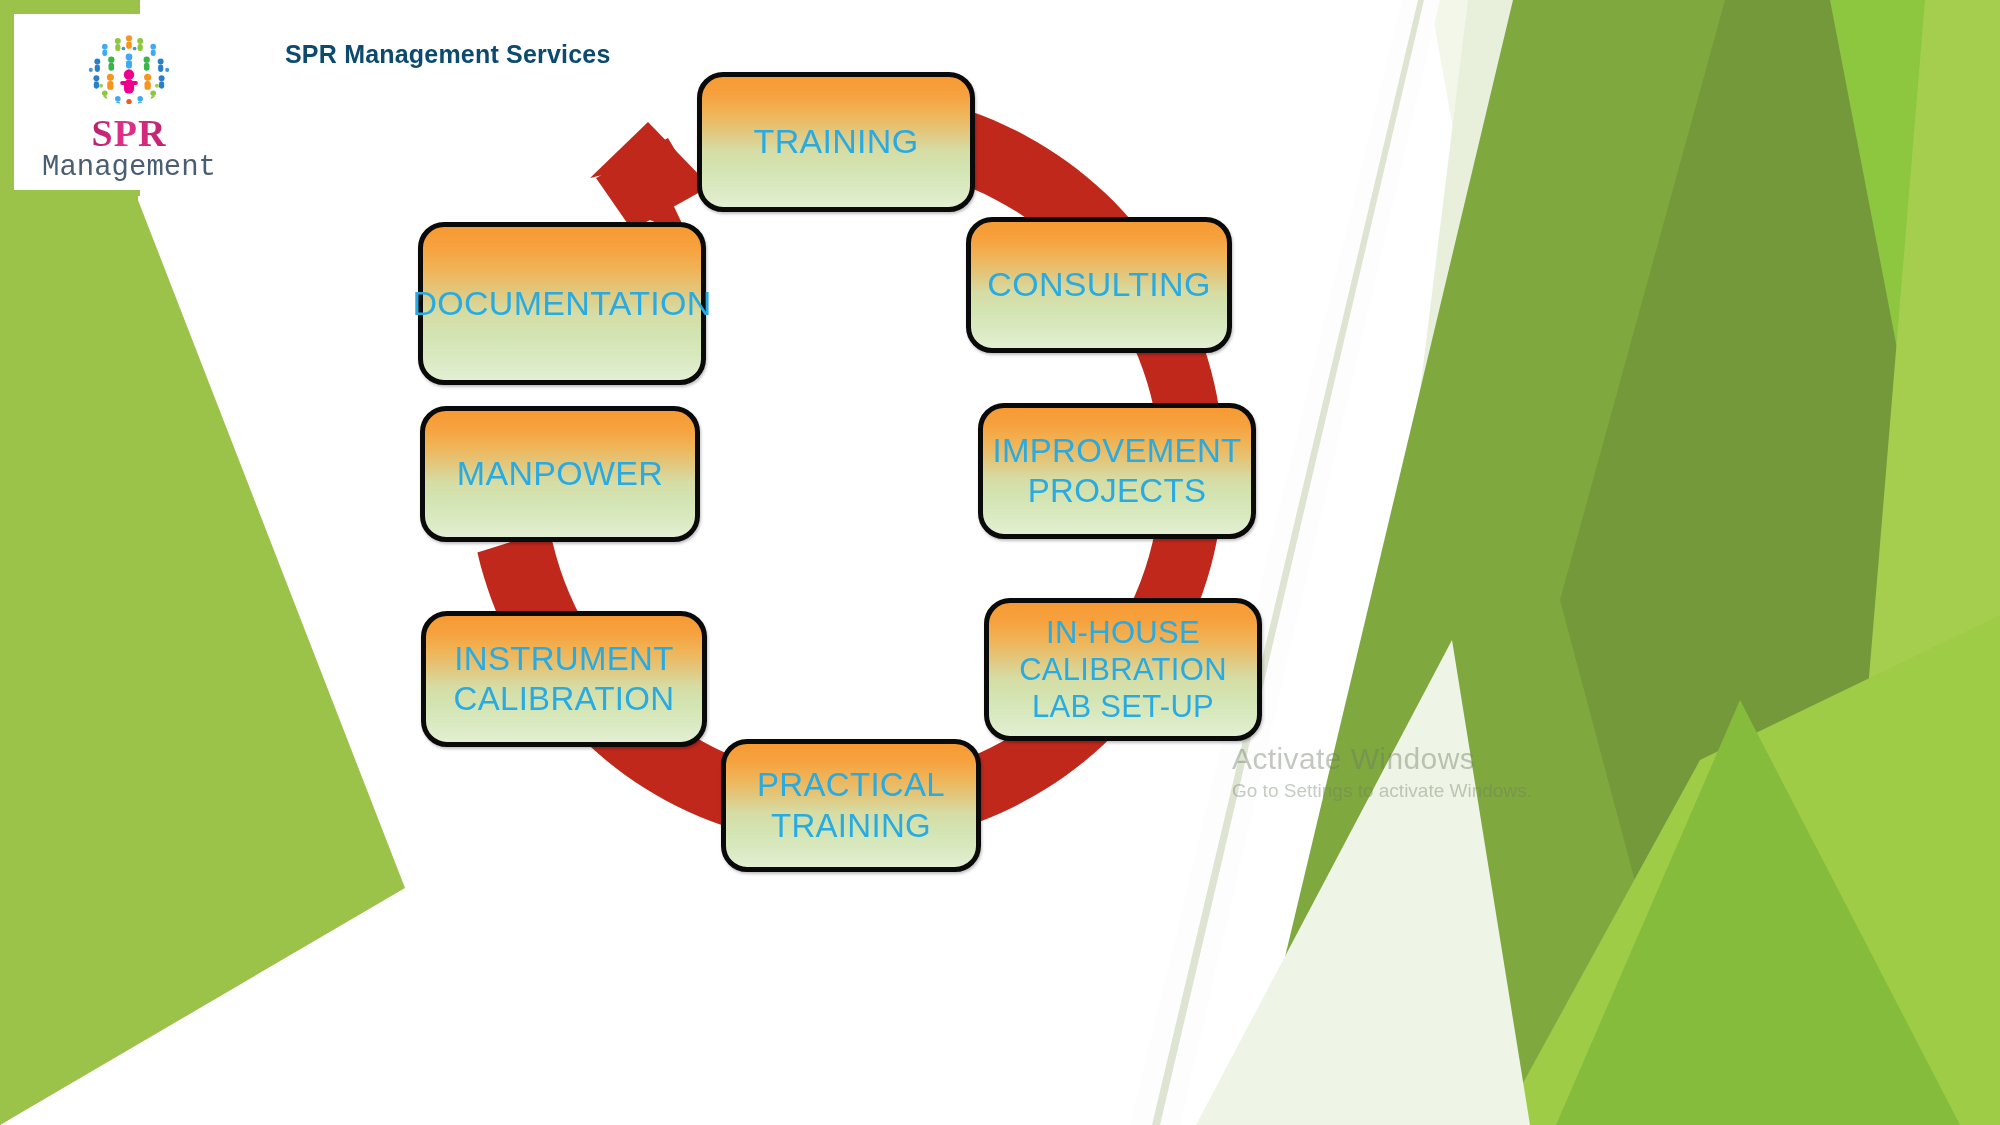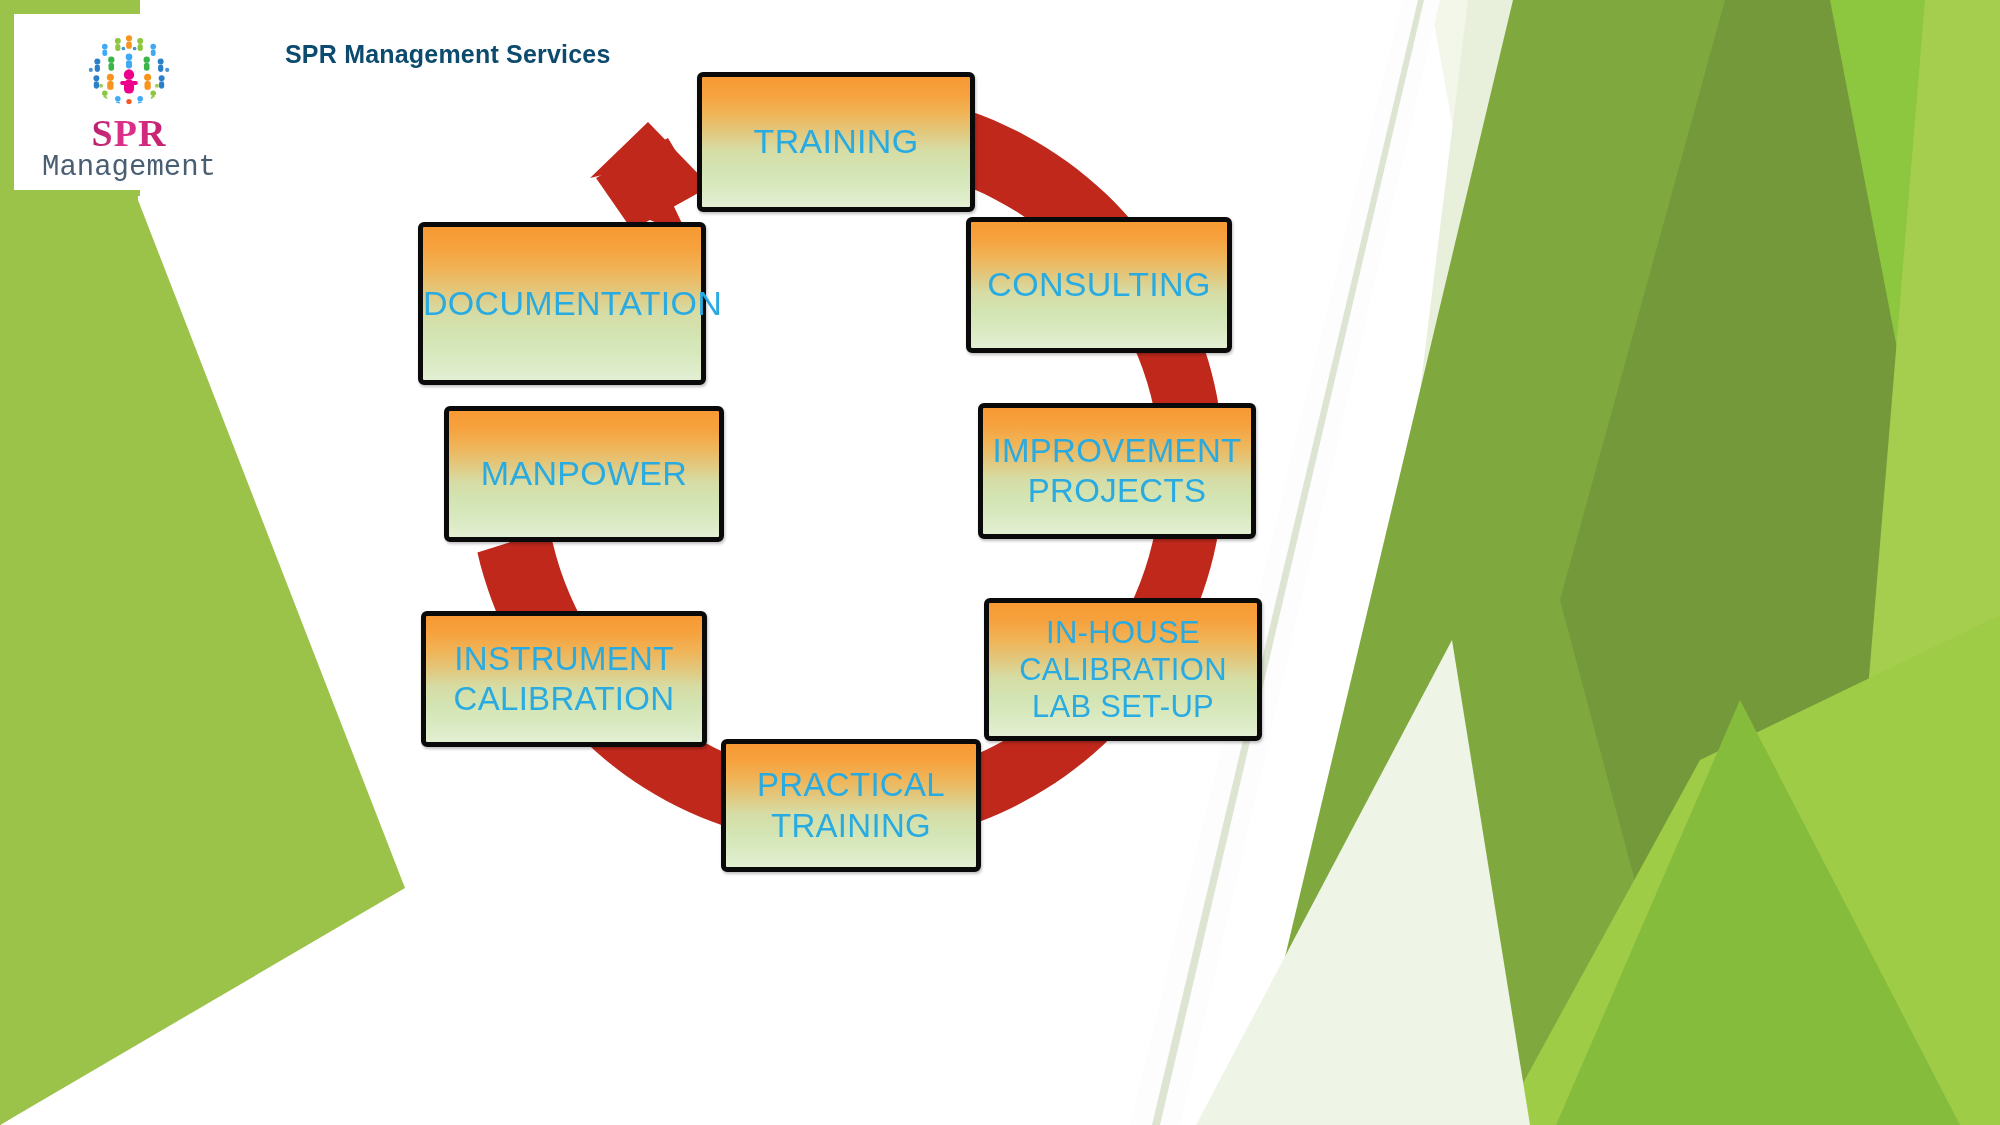--- a/index.html
+++ b/index.html
@@ -56,52 +56,52 @@
     z-index:6;
   }
 
   
   #cycle-arrow { position:absolute; left:400px; top:60px; width:900px; height:840px; z-index:2; }
 
   
   .pbox {
     position:absolute;
     border:5px solid #0A0A0A;
-    border-radius:6px;
+    border-radius:26px;
     background:linear-gradient(180deg,
         #F79A33 0%,
         #F6A23F 14%,
         #F0B457 28%,
         #E2C77C 42%,
         #D6DCA4 56%,
         #D3E4B2 70%,
         #D9E9BF 84%,
         #E3EFD3 100%);
     display:flex; flex-direction:column;
-    justify-content:center;
+    align-items:center; justify-content:center;
     z-index:4;
     box-shadow:1px 2px 3px rgba(0,0,0,.25);
   }
   .pbox .ptext {
     color:#29ABE2;
     font-size:34px;
     line-height:1.22;
     text-align:center;
     white-space:pre-line;
     letter-spacing:.3px;
   }
 
   
   #box-training          { left:697px;  top:72px;  width:278px; height:140px; }
   #box-consulting        { left:966px;  top:217px; width:266px; height:136px; }
   #box-improvement       { left:978px;  top:403px; width:278px; height:136px; }
   #box-inhouse           { left:984px;  top:598px; width:278px; height:143px; }
   #box-practical         { left:721px;  top:739px; width:260px; height:133px; }
   #box-instrument        { left:421px;  top:611px; width:286px; height:136px; }
-  #box-manpower          { left:444px;  top:406px; width:280px; height:136px; }
+  #box-manpower          { left:420px;  top:406px; width:280px; height:136px; }
   #box-documentation     { left:418px;  top:222px; width:288px; height:163px; }
 
   #box-improvement .ptext,
   #box-inhouse .ptext,
   #box-practical .ptext,
   #box-instrument .ptext { font-size:33px; }
   #box-inhouse .ptext    { font-size:31px; line-height:1.2; }
 
   
   #watermark {
@@ -290,14 +290,18 @@
   </div>
 
   <div class="pbox" id="box-manpower">
     <div class="ptext">MANPOWER</div>
   </div>
 
   <div class="pbox" id="box-documentation">
     <div class="ptext">DOCUMENTATION</div>
   </div>
 
+  <div id="watermark">
+    <div id="wm-line1">Activate Windows</div>
+    <div id="wm-line2">Go to Settings to activate Windows.</div>
+  </div>
 
 </div>
 
 </body></html>

